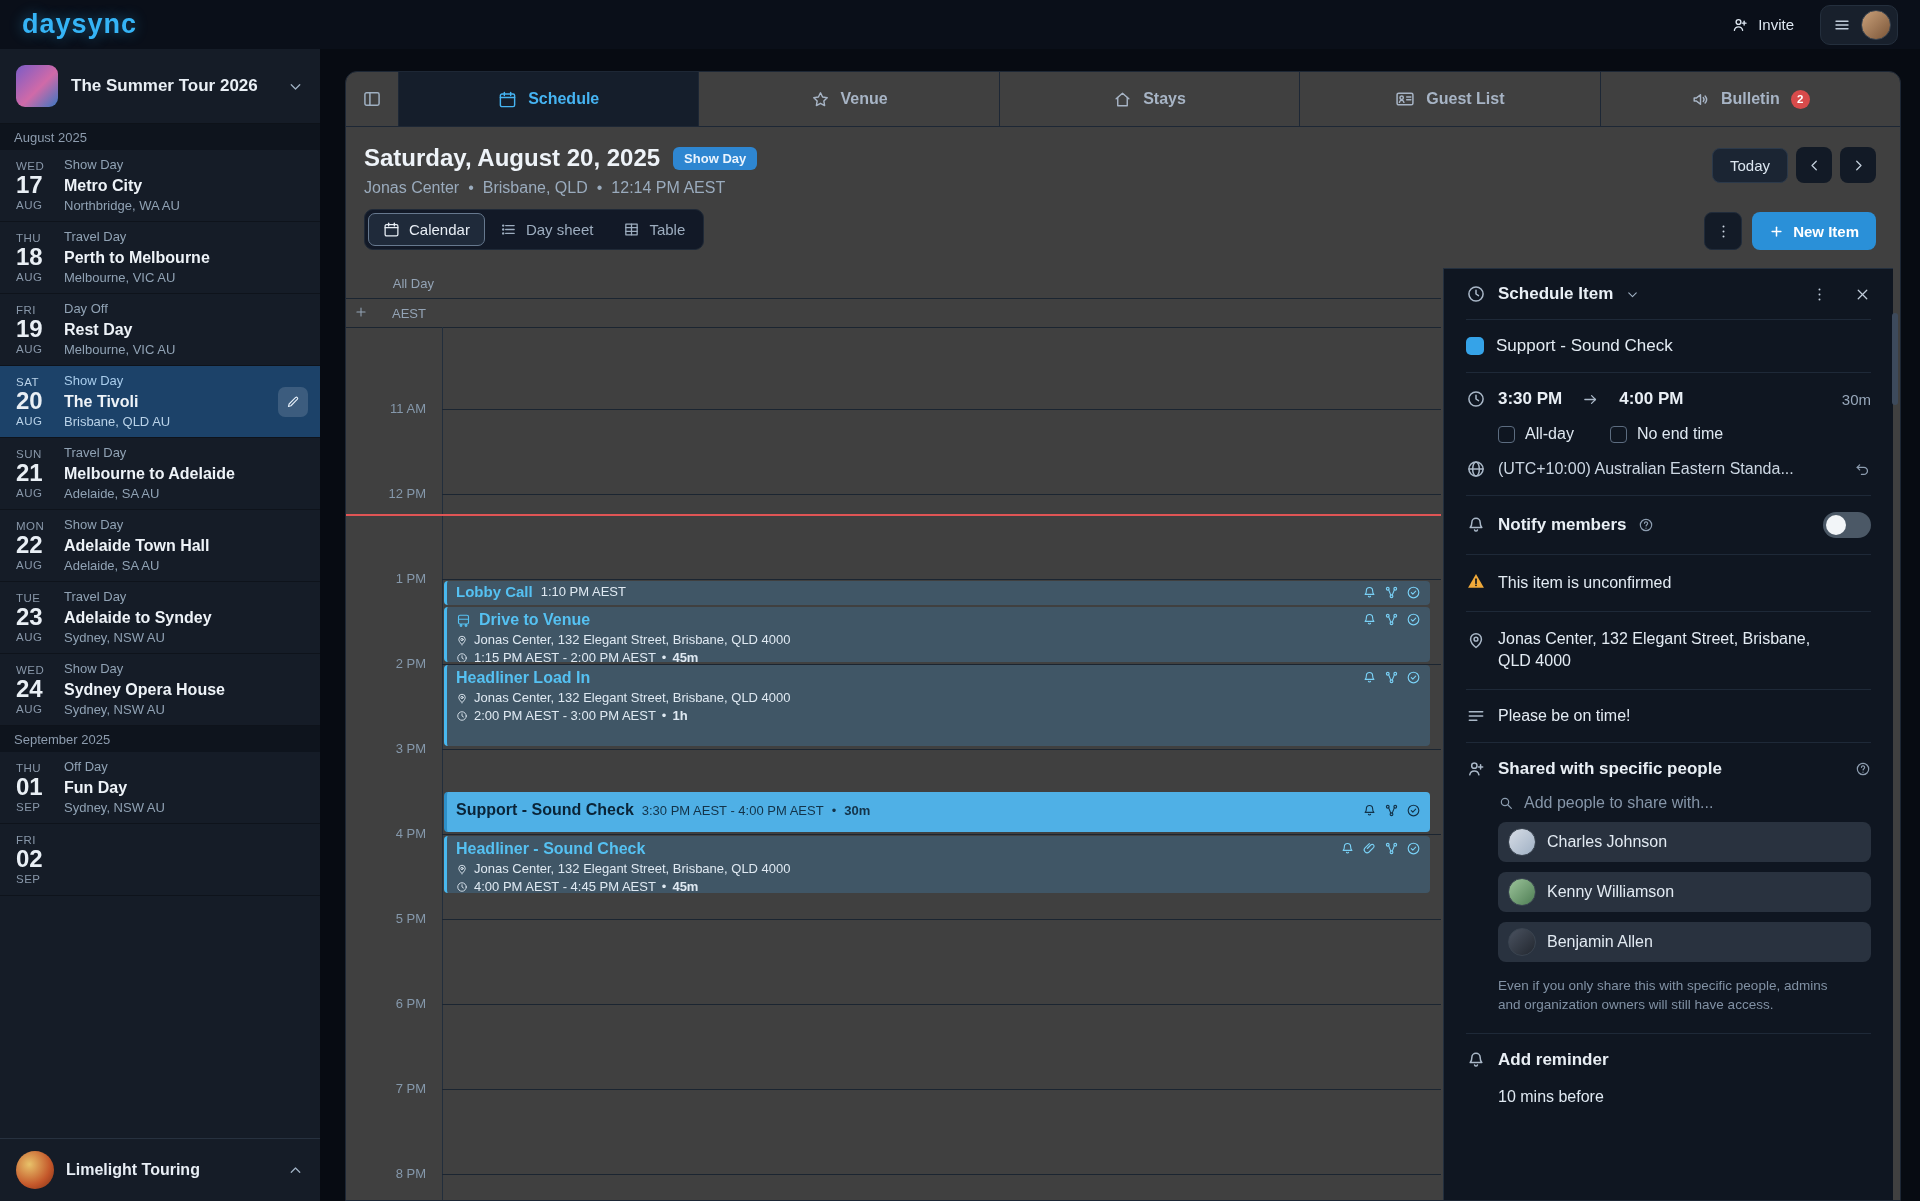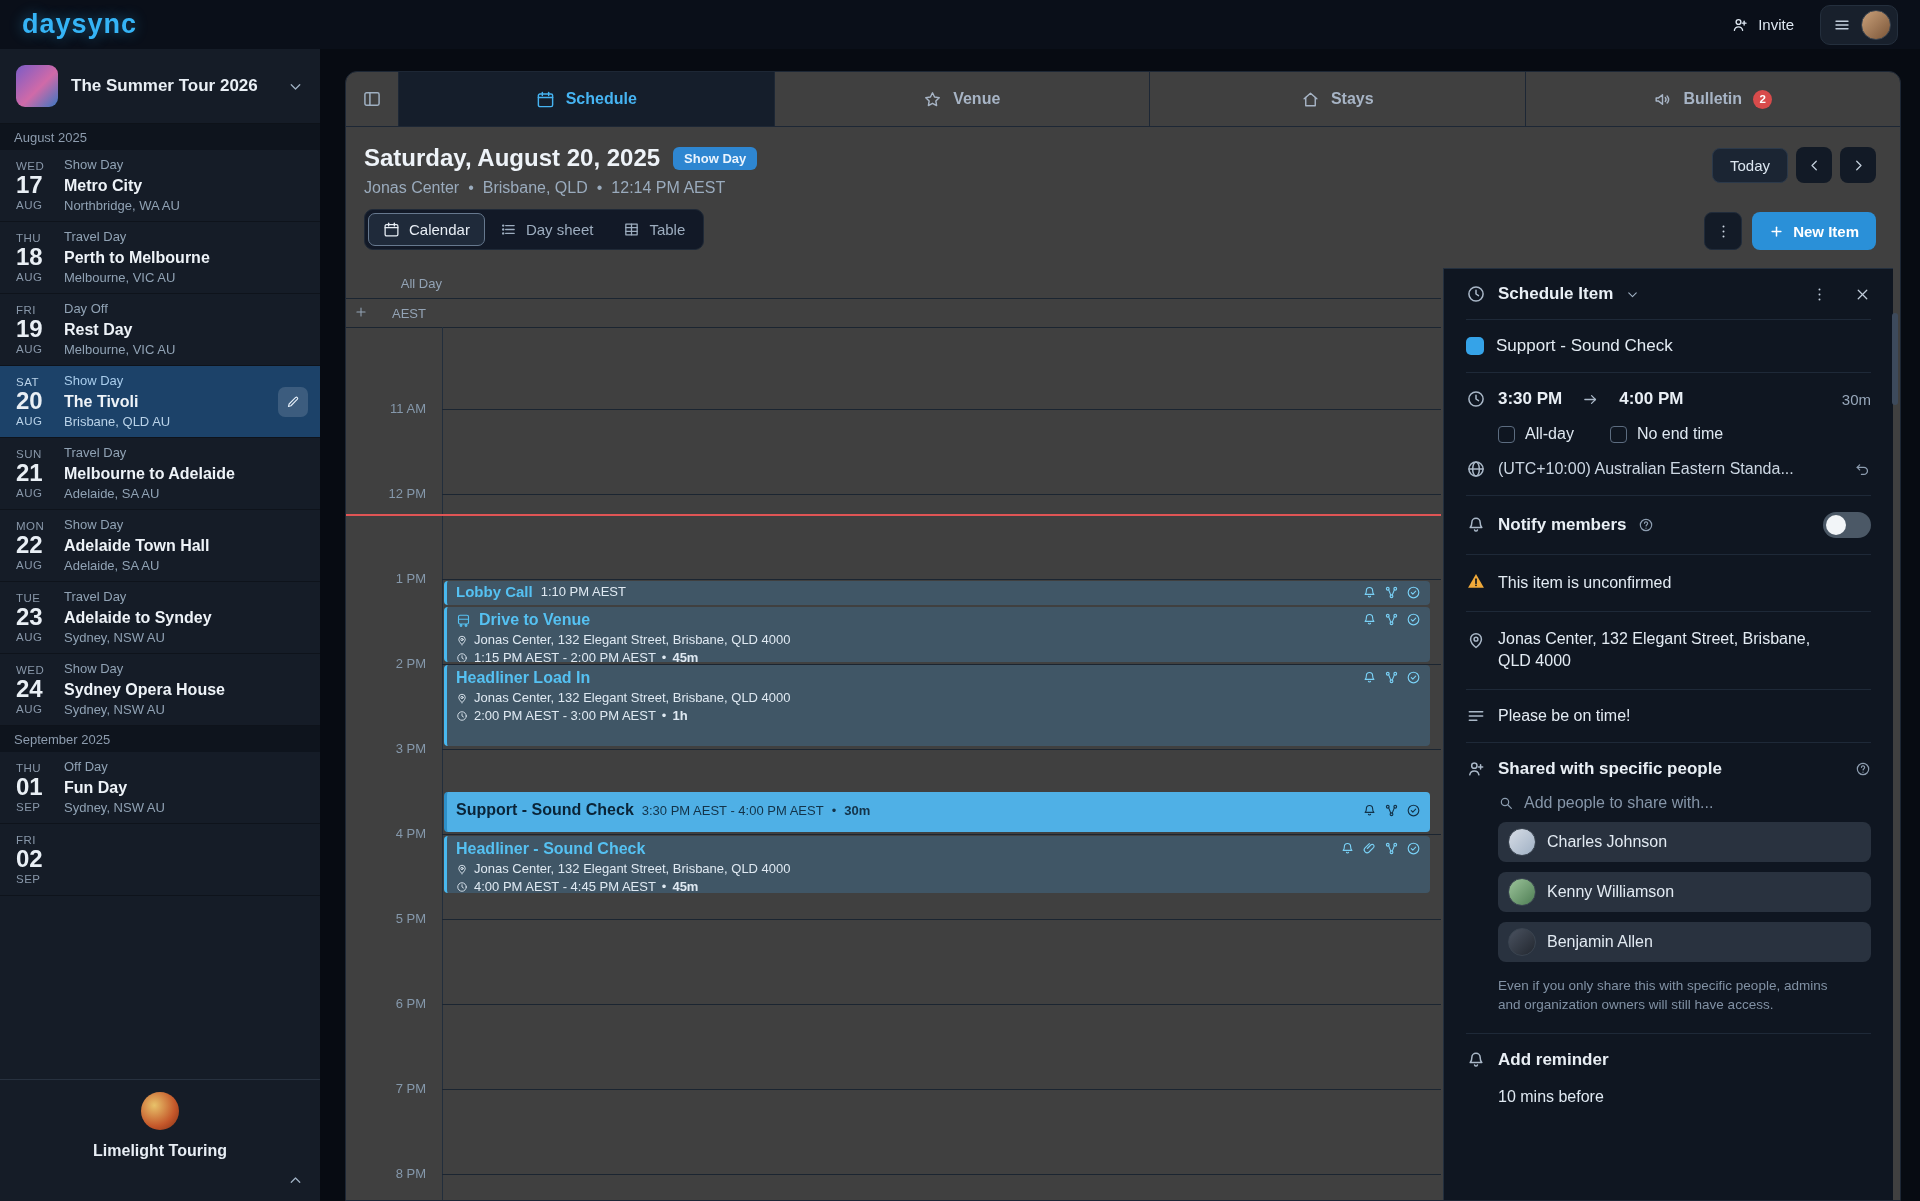--- a/index.html
+++ b/index.html
@@ -34,21 +34,21 @@
   .day-num { font-size:24px; font-weight:700; color:#e9eff5; }
   .day-info { display:flex; flex-direction:column; gap:2px; line-height:1.25; overflow:hidden; }
   .day-type { font-size:13px; color:#90a2b4; }
   .day-title { font-size:16px; font-weight:700; color:#eef3f8; white-space:nowrap; }
   .day-loc { font-size:13px; color:#90a2b4; }
   .day-row.selected { background:#1c4269; }
   .day-row.selected .day-type { color:#a9cdec; }
   .day-row.selected .day-loc { color:#b9d2e8; }
   .day-row.selected .day-dow, .day-row.selected .day-mon { color:#b9d2e8; }
   .edit-btn { margin-left:auto; width:30px; height:30px; border-radius:7px; background:rgba(255,255,255,.14); color:#e4eef8; display:flex; align-items:center; justify-content:center; cursor:pointer; }
-  .org-row { margin-top:auto; border-top:1px solid #27313f; display:flex; align-items:center; gap:12px; padding:12px 16px; cursor:pointer;flex-direction:column; }
+  .org-row { margin-top:auto; border-top:1px solid #27313f; display:flex; align-items:center; gap:12px; padding:12px 16px; cursor:pointer; }
   .org-avatar { width:38px; height:38px; border-radius:50%; background:radial-gradient(circle at 35% 35%, #e8c26a, #c4572a 60%, #7a2d14); }
   .org-name { font-size:16px; font-weight:700; }
   .org-row .chev { margin-left:auto; color:#9fb0c2; }
 
   
   .main-card { position:absolute; left:345px; top:71px; width:1556px; height:1130px; background:#404040; border:1px solid #1d2735; border-radius:12px 12px 0 0; overflow:hidden; }
 
   .tabbar { height:55px; display:flex; border-bottom:1px solid #1d2735; }
   .collapse-btn { width:53px; display:flex; align-items:center; justify-content:center; color:#9fb0c2; border-right:1px solid #1d2735; cursor:pointer; }
   .tab { flex:1; display:flex; align-items:center; justify-content:center; gap:11px; font-size:16px; font-weight:600; color:#a7b4c5; border-right:1px solid #1d2735; cursor:pointer; }
@@ -69,21 +69,21 @@
   .toolbar-row { display:flex; align-items:flex-end; padding:12px 24px 0 18px; }
   .seg-group { display:flex; align-items:center; background:#121927; border:1px solid #1f2937; border-radius:9px; padding:3px; }
   .seg { display:flex; align-items:center; gap:9px; font-size:15px; color:#9dadbf; padding:7px 14px; border-radius:7px; border:1px solid transparent; cursor:pointer; }
   .seg.active { background:#1f2a3a; border-color:#66788e; color:#e8eef5; }
   .toolbar-right { margin-left:auto; display:flex; align-items:center; gap:10px; }
   .kebab-btn { width:38px; height:38px; border-radius:8px; background:#131b27; border:1px solid #202b3a; color:#cdd8e4; display:flex; align-items:center; justify-content:center; cursor:pointer; }
   .new-item-btn { height:38px; background:#2a90d8; border-radius:8px; color:#fff; font-size:15px; font-weight:600; display:flex; align-items:center; gap:9px; padding:0 17px; cursor:pointer; }
 
   
   .cal-region { position:absolute; top:196px; left:0; right:0; bottom:0; }
-  .allday-label { position:absolute; top:8px; left:16px; width:80px; text-align:right; font-size:13px; color:#93a3b5; }
+  .allday-label { position:absolute; top:8px; left:8px; width:80px; text-align:right; font-size:13px; color:#93a3b5; }
   .cal-sep1 { position:absolute; top:30px; left:0; right:459px; border-top:1px solid #1b2531; }
   .add-hour-btn { position:absolute; top:37px; left:8px; color:#93a3b5; cursor:pointer; }
   .tz-label { position:absolute; top:38px; left:0; width:80px; text-align:right; font-size:13px; color:#93a3b5; }
   .cal-sep2 { position:absolute; top:59px; left:0; right:459px; border-top:1px solid #1b2531; }
   .gutter-line { position:absolute; top:59px; bottom:0; left:96px; width:1px; background:#222e3c; }
   .hour-row { position:absolute; left:0; right:459px; height:0; }
   .hour-label { position:absolute; left:0; width:80px; top:-8px; text-align:right; font-size:13px; color:#8598ab; }
   .hour-line { position:absolute; left:96px; right:0; top:0; border-top:1px solid #1b2531; }
   .now-line { position:absolute; top:246px; left:0; right:459px; height:2px; background:#e15555; z-index:2; }
 
@@ -360,20 +360,32 @@
       <span>
           <svg class="ic" width="19" height="19" viewBox="0 0 24 24">
             <path d="M4 11l8-7 8 7"></path>
             <path d="M6 9.5V20h12V9.5"></path>
           </svg>
         </span>
       <span>Stays</span>
     </div>
     <div class="tab">
       <span>
+          <svg class="ic" width="20" height="20" viewBox="0 0 24 24">
+            <rect x="2.5" y="5" width="19" height="14" rx="2"></rect>
+            <circle cx="8" cy="10.5" r="2"></circle>
+            <path d="M5.3 16c.4-1.6 1.6-2.4 2.7-2.4s2.3.8 2.7 2.4"></path>
+            <line x1="14" y1="9.5" x2="19" y2="9.5"></line>
+            <line x1="14" y1="13" x2="19" y2="13"></line>
+          </svg>
+        </span>
+      <span>Guest List</span>
+    </div>
+    <div class="tab">
+      <span>
           <svg class="ic" width="19" height="19" viewBox="0 0 24 24">
             <path d="M4 10v4h3l5 4V6l-5 4H4z"></path>
             <path d="M15.5 9.5a4 4 0 0 1 0 5"></path>
             <path d="M17.8 7.5a7 7 0 0 1 0 9"></path>
           </svg>
         </span>
       <span>Bulletin</span>
       <span class="badge-red">2</span>
     </div>
   </div>

